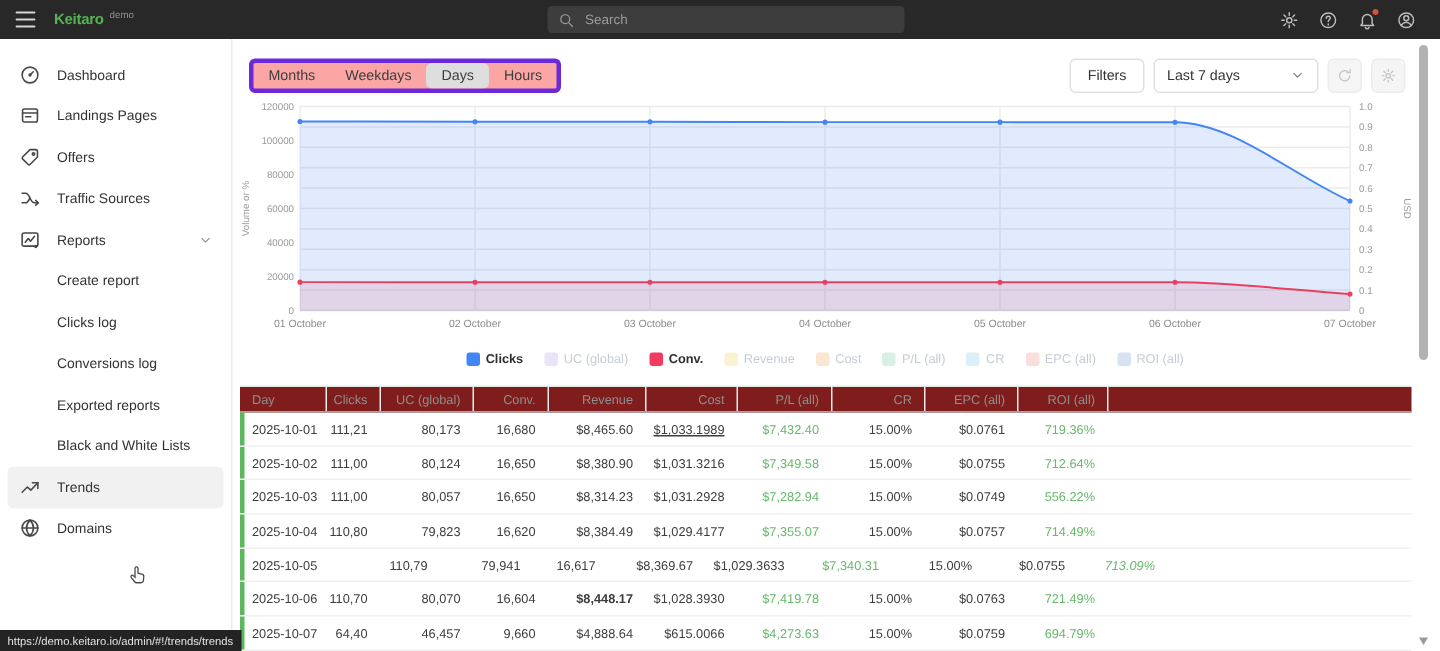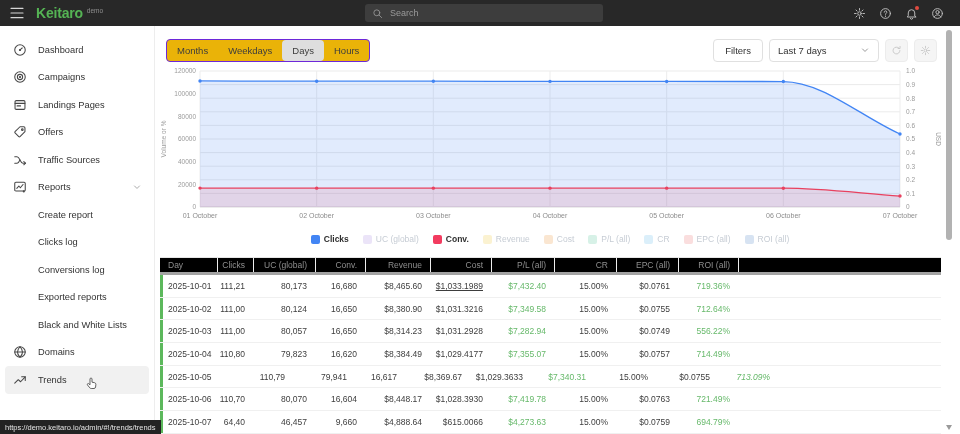--- a/index.html
+++ b/index.html
@@ -10,21 +10,21 @@
     -webkit-font-smoothing:antialiased;
   }
   svg { display:block; }
 
   
   .topbar {
     position:absolute; left:0; top:0; width:960px; height:26px;
     background:#282828; display:flex; align-items:center; z-index:20;
   }
   .hamb { width:16px; height:16px; color:#d6d6d6; margin-left:9px; cursor:pointer; }
-  .logo { color:#55b354; font-size:14px; font-weight:bold; margin-left:11px; letter-spacing:-0.2px; cursor:pointer; }
+  .logo { color:#55b354; font-size:10px; font-weight:bold; margin-left:11px; letter-spacing:-0.2px; cursor:pointer; }
   .logo-badge { color:#8f8f8f; font-size:6.5px; margin:-5px 0 0 4px; }
   .search-wrap { position:absolute; left:365px; top:4px; width:238px; height:18px; background:#3d3d3d; border-radius:3px; }
   .s-ico { position:absolute; left:7px; top:3.5px; width:11px; height:11px; color:#9a9a9a; }
   .search { position:absolute; left:0; top:0; width:100%; height:100%; background:transparent; border:none; outline:none;
             color:#cfcfcf; font-size:9px; padding-left:25px; font-family:"Liberation Sans", sans-serif; }
   .search::placeholder { color:#9a9a9a; }
   .top-icons { position:absolute; right:16px; top:0; height:26px; display:flex; align-items:center; gap:13px; }
   .tico { width:13px; height:13px; color:#bdbdbd; position:relative; cursor:pointer; }
   .tico .dot { position:absolute; right:-1px; top:-1px; width:4px; height:4px; background:#e04a3f; border-radius:50%; }
 
@@ -34,21 +34,21 @@
   .side-item { height:27.5px; display:flex; align-items:center; padding-left:13px; font-size:9.3px; color:#323232; cursor:pointer; }
   .side-item .ic { width:14px; height:14px; color:#474747; margin-right:11px; flex:0 0 14px; }
   .side-item .lbl { flex:1; white-space:nowrap; }
   .side-item .chev { width:10px; height:10px; color:#8d8d8d; margin-right:12px; }
   .side-item.active { background:#f1f1f1; border-radius:4px; margin:0 5px; padding-left:8px; }
   .side-sub { padding-left:38px; }
 
   
   .main { position:absolute; left:155px; top:26px; width:790px; height:408px; background:#fff; overflow:hidden; }
   .toolbar { margin-top:12px; height:24px; display:flex; justify-content:space-between; align-items:center; padding:0 8px 0 11px; }
-  .tabs { display:flex; background:#eab308; border:1px solid #6d28d9; border-radius:4px; height:23px; overflow:hidden; }
+  .tabs { display:flex; background:#fca5a5; border:3px solid #6d28d9; border-radius:4px; height:23px; overflow:hidden; }
   .tab { padding:0 10px; font-size:9.5px; color:#3d3d3d; display:flex; align-items:center; cursor:pointer; border-radius:4px; }
   .tab.active { background:#dedede; }
   .tb-right { display:flex; gap:6px; align-items:center; }
   .btn { height:23px; padding:0 11px; font-size:9.5px; color:#333; background:#fff; border:1px solid #e0e0e0; border-radius:4px;
          font-family:"Liberation Sans", sans-serif; cursor:pointer; }
   .select { height:23px; width:110px; background:#fff; border:1px solid #e0e0e0; border-radius:4px; display:flex; align-items:center;
             justify-content:space-between; padding:0 8px; font-size:9.5px; color:#333; cursor:pointer; }
   .select .chev { width:10px; height:10px; color:#777; }
   .ibtn { width:23px; height:23px; background:#f5f5f5; border:1px solid #ececec; border-radius:4px; display:flex; align-items:center;
           justify-content:center; color:#c2c2c2; padding:0; cursor:pointer; }
@@ -56,21 +56,21 @@
 
   .chart { margin-top:4px; height:162px; position:relative; }
 
   .legend { height:16px; display:flex; justify-content:center; align-items:center; gap:14px; margin-top:3px; }
   .lg-item { display:flex; align-items:center; gap:4px; font-size:8.5px; color:#2f2f2f; font-weight:bold; cursor:pointer; }
   .lg-item.off { color:#c6ccd4; font-weight:normal; }
   .lg-sw { width:9px; height:9px; border-radius:2px; }
 
   
   .table { margin:10px 4px 0 5px; font-size:8.5px; border-top:1px solid #e6e6e6; }
-  .thead { display:flex; height:17px; background:#000000; border-bottom:3px solid #a3a3a3; color:#8f8f8f; }
+  .thead { display:flex; height:17px; background:#7f1d1d; border-bottom:1px solid #a3a3a3; color:#8f8f8f; }
   .th { display:flex; align-items:center; padding:0 8px; border-left:1px solid #ededed; cursor:pointer; }
   .th:first-child { border-left:none; }
   .th.r { justify-content:flex-end; }
   .trow { display:flex; height:22.7px; border-bottom:1px solid #f0f0f0; color:#3d3d3d; position:relative; }
   .trow::before { content:""; position:absolute; left:0; top:0; width:3px; height:100%; background:#5cb85c; }
   .td { display:flex; align-items:center; padding:0 8px; overflow:hidden; white-space:nowrap; }
   .td.r { justify-content:flex-end; }
   .td.pos { color:#67b96b; }
 
   
@@ -141,30 +141,20 @@
             <circle cx="12" cy="12" r="9"></circle>
             <path d="M12 12l3.7-3.7"></path>
             <circle cx="12" cy="12" r="1" fill="currentColor"></circle>
           </svg>
         </span>
         <span class="lbl">Dashboard</span>
       </div>
       <div class="side-item">
         <span class="ic">
           <svg viewBox="0 0 24 24" stroke="currentColor" fill="none" stroke-width="1.8" stroke-linecap="round" stroke-linejoin="round" width="100%" height="100%">
-            <circle cx="12" cy="12" r="9"></circle>
-            <circle cx="12" cy="12" r="4.5"></circle>
-            <circle cx="12" cy="12" r="1" fill="currentColor"></circle>
-          </svg>
-        </span>
-        <span class="lbl">Campaigns</span>
-      </div>
-      <div class="side-item">
-        <span class="ic">
-          <svg viewBox="0 0 24 24" stroke="currentColor" fill="none" stroke-width="1.8" stroke-linecap="round" stroke-linejoin="round" width="100%" height="100%">
             <rect x="3.5" y="4.5" width="17" height="15" rx="2"></rect>
             <path d="M3.5 9.2h17M7 13.5h6"></path>
           </svg>
         </span>
         <span class="lbl">Landings Pages</span>
       </div>
       <div class="side-item">
         <span class="ic">
           <svg viewBox="0 0 24 24" stroke="currentColor" fill="none" stroke-width="1.8" stroke-linecap="round" stroke-linejoin="round" width="100%" height="100%">
             <path d="M3.5 11.5l8.5-8.5h6.5a2 2 0 0 1 2 2v6.5l-8.5 8.5a1.5 1.5 0 0 1-2.1 0l-6.4-6.4a1.5 1.5 0 0 1 0-2.1z"></path>
@@ -206,37 +196,37 @@
       </div>
       <div class="side-item side-sub">
         <span class="lbl">Conversions log</span>
       </div>
       <div class="side-item side-sub">
         <span class="lbl">Exported reports</span>
       </div>
       <div class="side-item side-sub">
         <span class="lbl">Black and White Lists</span>
       </div>
+      <div class="side-item active">
+        <span class="ic">
+          <svg viewBox="0 0 24 24" stroke="currentColor" fill="none" stroke-width="1.8" stroke-linecap="round" stroke-linejoin="round" width="100%" height="100%">
+            <path d="M3 17.5l6-6 4 3.5 8-8.5"></path>
+            <path d="M14.8 6.5H21V13"></path>
+          </svg>
+        </span>
+        <span class="lbl">Trends</span>
+      </div>
       <div class="side-item">
         <span class="ic">
           <svg viewBox="0 0 24 24" stroke="currentColor" fill="none" stroke-width="1.8" stroke-linecap="round" stroke-linejoin="round" width="100%" height="100%">
             <circle cx="12" cy="12" r="9"></circle>
             <path d="M3 12h18M12 3c-5.3 5.5-5.3 12.5 0 18M12 3c5.3 5.5 5.3 12.5 0 18"></path>
           </svg>
         </span>
         <span class="lbl">Domains</span>
-      </div>
-      <div class="side-item active">
-        <span class="ic">
-          <svg viewBox="0 0 24 24" stroke="currentColor" fill="none" stroke-width="1.8" stroke-linecap="round" stroke-linejoin="round" width="100%" height="100%">
-            <path d="M3 17.5l6-6 4 3.5 8-8.5"></path>
-            <path d="M14.8 6.5H21V13"></path>
-          </svg>
-        </span>
-        <span class="lbl">Trends</span>
       </div>
     </div>
 </aside>
 
 <main class="main">
   <div class="toolbar">
     <div class="tabs" id="tabs">
         <div class="tab">Months</div>
         <div class="tab">Weekdays</div>
         <div class="tab active">Days</div>
@@ -447,21 +437,21 @@
         <div class="td r pos" style="width: 63px; flex: 0 0 63px;">$7,340.31</div>
         <div class="td r" style="width: 62px; flex: 0 0 62px;">15.00%</div>
         <div class="td r" style="width: 62px; flex: 0 0 62px;">$0.0755</div>
         <div class="td r pos" style="width: 60px; flex: 0 0 60px; font-style: italic;">713.09%</div>
       </div>
       <div class="trow">
         <div class="td" style="width: 57px; flex: 0 0 57px;">2025-10-06</div>
         <div class="td r" style="width: 36px; flex: 0 0 36px;">110,70</div>
         <div class="td r" style="width: 62px; flex: 0 0 62px;">80,070</div>
         <div class="td r" style="width: 50px; flex: 0 0 50px;">16,604</div>
-        <div class="td r" style="width: 65px; flex: 0 0 65px;">$8,448.17</div>
+        <div class="td r" style="width: 65px; flex: 0 0 65px; font-weight: bold;">$8,448.17</div>
         <div class="td r" style="width: 61px; flex: 0 0 61px;">$1,028.3930</div>
         <div class="td r pos" style="width: 63px; flex: 0 0 63px;">$7,419.78</div>
         <div class="td r" style="width: 62px; flex: 0 0 62px;">15.00%</div>
         <div class="td r" style="width: 62px; flex: 0 0 62px;">$0.0763</div>
         <div class="td r pos" style="width: 60px; flex: 0 0 60px;">721.49%</div>
       </div>
       <div class="trow">
         <div class="td" style="width: 57px; flex: 0 0 57px;">2025-10-07</div>
         <div class="td r" style="width: 36px; flex: 0 0 36px;">64,40</div>
         <div class="td r" style="width: 62px; flex: 0 0 62px;">46,457</div>

